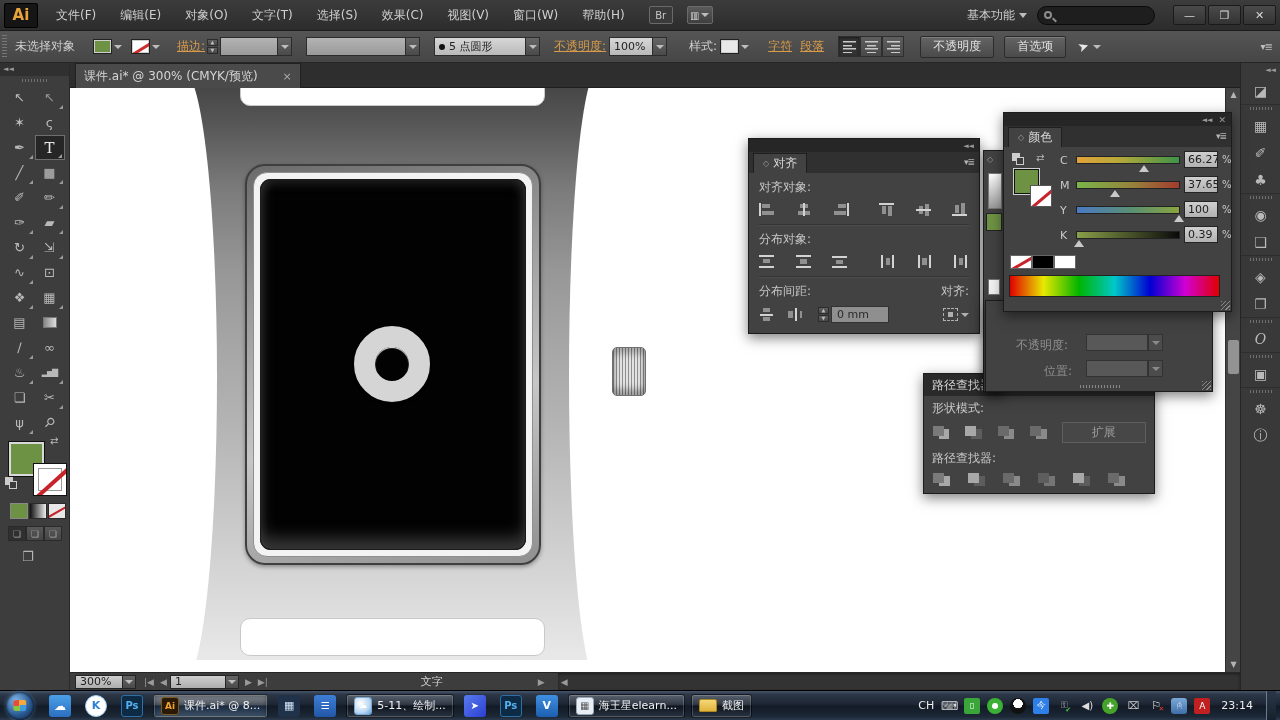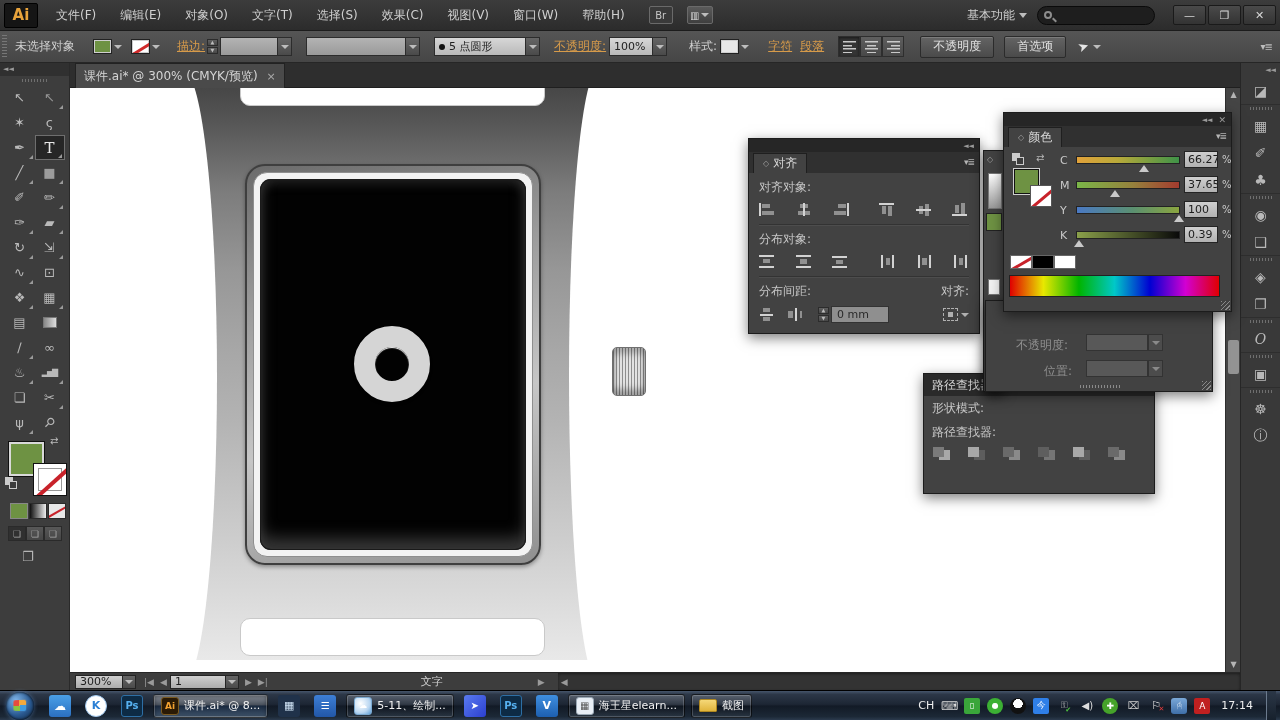--- a/index.html
+++ b/index.html
@@ -87,21 +87,21 @@
   .cgn .c::after{content:"";position:absolute;left:-4px;top:6px;width:28px;height:2px;background:#c8222a;transform:rotate(-30deg);}
   .dmode{left:8px;top:463px;display:flex;}
   .dmode span{width:18px;height:15px;background:linear-gradient(#585858,#454545);border:1px solid #2a2a2a;
     color:#aaa;font-size:9px;display:flex;align-items:center;justify-content:center;}
   .dmode span.on{background:#303030;}
   .scrmode{left:22px;top:486px;color:#b5b5b5;font-size:13px;}
 
   
   .tabbar{left:70px;top:63px;width:1170px;height:25px;background:#2e2e2e;border-bottom:1px solid #1f1f1f;display:flex;}
   .doc-tab{margin-left:5px;height:25px;background:#4a4a4a;border:1px solid #222;border-bottom:none;
-    display:flex;align-items:center;padding:0 8px;gap:9px;color:#d5d5d5;font-size:12px;}
+    display:flex;align-items:center;padding:0 8px;gap:25px;color:#d5d5d5;font-size:12px;}
   .doc-tab .x{color:#aaa;font-size:11px;}
   .canvas{left:70px;top:88px;width:1155px;height:584px;background:#fff;overflow:hidden;}
 
   
   .w-body{left:115px;top:0;width:415px;height:572px;
     background:linear-gradient(180deg,#474747 0%,#565656 6%,#7c7c7c 18%,#979797 32%,#a6a6a6 45%,#b3b3b3 58%,#cccccc 78%,#e9e9e9 100%);}
   .w-cutL{left:81px;top:-16px;width:66px;height:610px;background:#fff;border-radius:50%;}
   .w-cutR{left:499px;top:-20px;width:60px;height:616px;background:#fff;border-radius:50%;}
   .w-slot{background:#fff;border:1px solid #c9c9c9;}
   .w-bezel{left:175px;top:76px;width:296px;height:401px;border-radius:20px;border:2px solid #3f3f3f;
@@ -548,20 +548,28 @@
       </div>
     <div class="rd-ic">
         <span>ⓘ</span>
       </div>
   </div>
 
   <div class="panel" style="left:923px;top:373px;width:232px;height:121px;z-index:5">
     <div style="height:22px;background:#2a2a2a;display:flex;align-items:center;padding-left:8px;color:#d5d5d5">路径查找器</div>
     <div style="padding:4px 8px 0">
       <div class="p-label">形状模式:</div>
+      <div style="display:flex;align-items:center;gap:15px;margin-top:5px">
+        <span class="pfic"></span>
+        <span class="pfic v2"></span>
+        <span class="pfic v3"></span>
+        <span class="pfic v3"></span>
+        <span style="margin-left:auto;width:92px;height:21px;border:1px solid #5e5e5e;background:#474747;color:#9a9a9a;
+          display:flex;align-items:center;justify-content:center;font-size:12px">扩展</span>
+      </div>
       <div class="p-label" style="margin-top:7px">路径查找器:</div>
       <div style="display:flex;align-items:center;gap:16px;margin-top:5px">
         <span class="pfic"></span>
         <span class="pfic v2"></span>
         <span class="pfic v3"></span>
         <span class="pfic dim"></span>
         <span class="pfic v2"></span>
         <span class="pfic v3"></span>
       </div>
     </div>
@@ -758,18 +766,18 @@
       <span class="ti" style="background:#3cb034;border-radius:50%;font-size:8px">●</span>
       <span class="ti" style="background:radial-gradient(circle at 50% 35%,#fff 35%,#111 36%);border-radius:50%"></span>
       <span class="ti" style="background:#2f7fe8;border-radius:2px">今</span>
       <span class="ti" style="color:#bbb">⚿<i style="position:absolute;color:#4fc040;font-size:7px;margin:8px 0 0 8px">✔</i></span>
       <span class="ti" style="color:#ddd;font-size:10px">◀)</span>
       <span class="ti" style="background:#46a32a;border-radius:50%;font-size:9px">✚</span>
       <span class="ti" style="color:#cfcfcf;font-size:10px">⌧</span>
       <span class="ti" style="color:#eee;font-size:11px;position:relative">⚐<i style="position:absolute;right:0;bottom:1px;color:#e23b3b;font-size:7px;font-style:normal">✕</i></span>
       <span class="ti" style="background:linear-gradient(#7aa8d8,#3f6fa8);border-radius:3px;font-size:8px">🖰</span>
       <span class="ti" style="background:#c02020;border-radius:2px;font-size:9px">A</span>
-      <span style="margin-left:4px">17:14</span>
+      <span style="margin-left:4px">23:14</span>
       <span class="show-desktop"></span>
     </div>
   </div>
 
 </div>
 
 </body></html>

